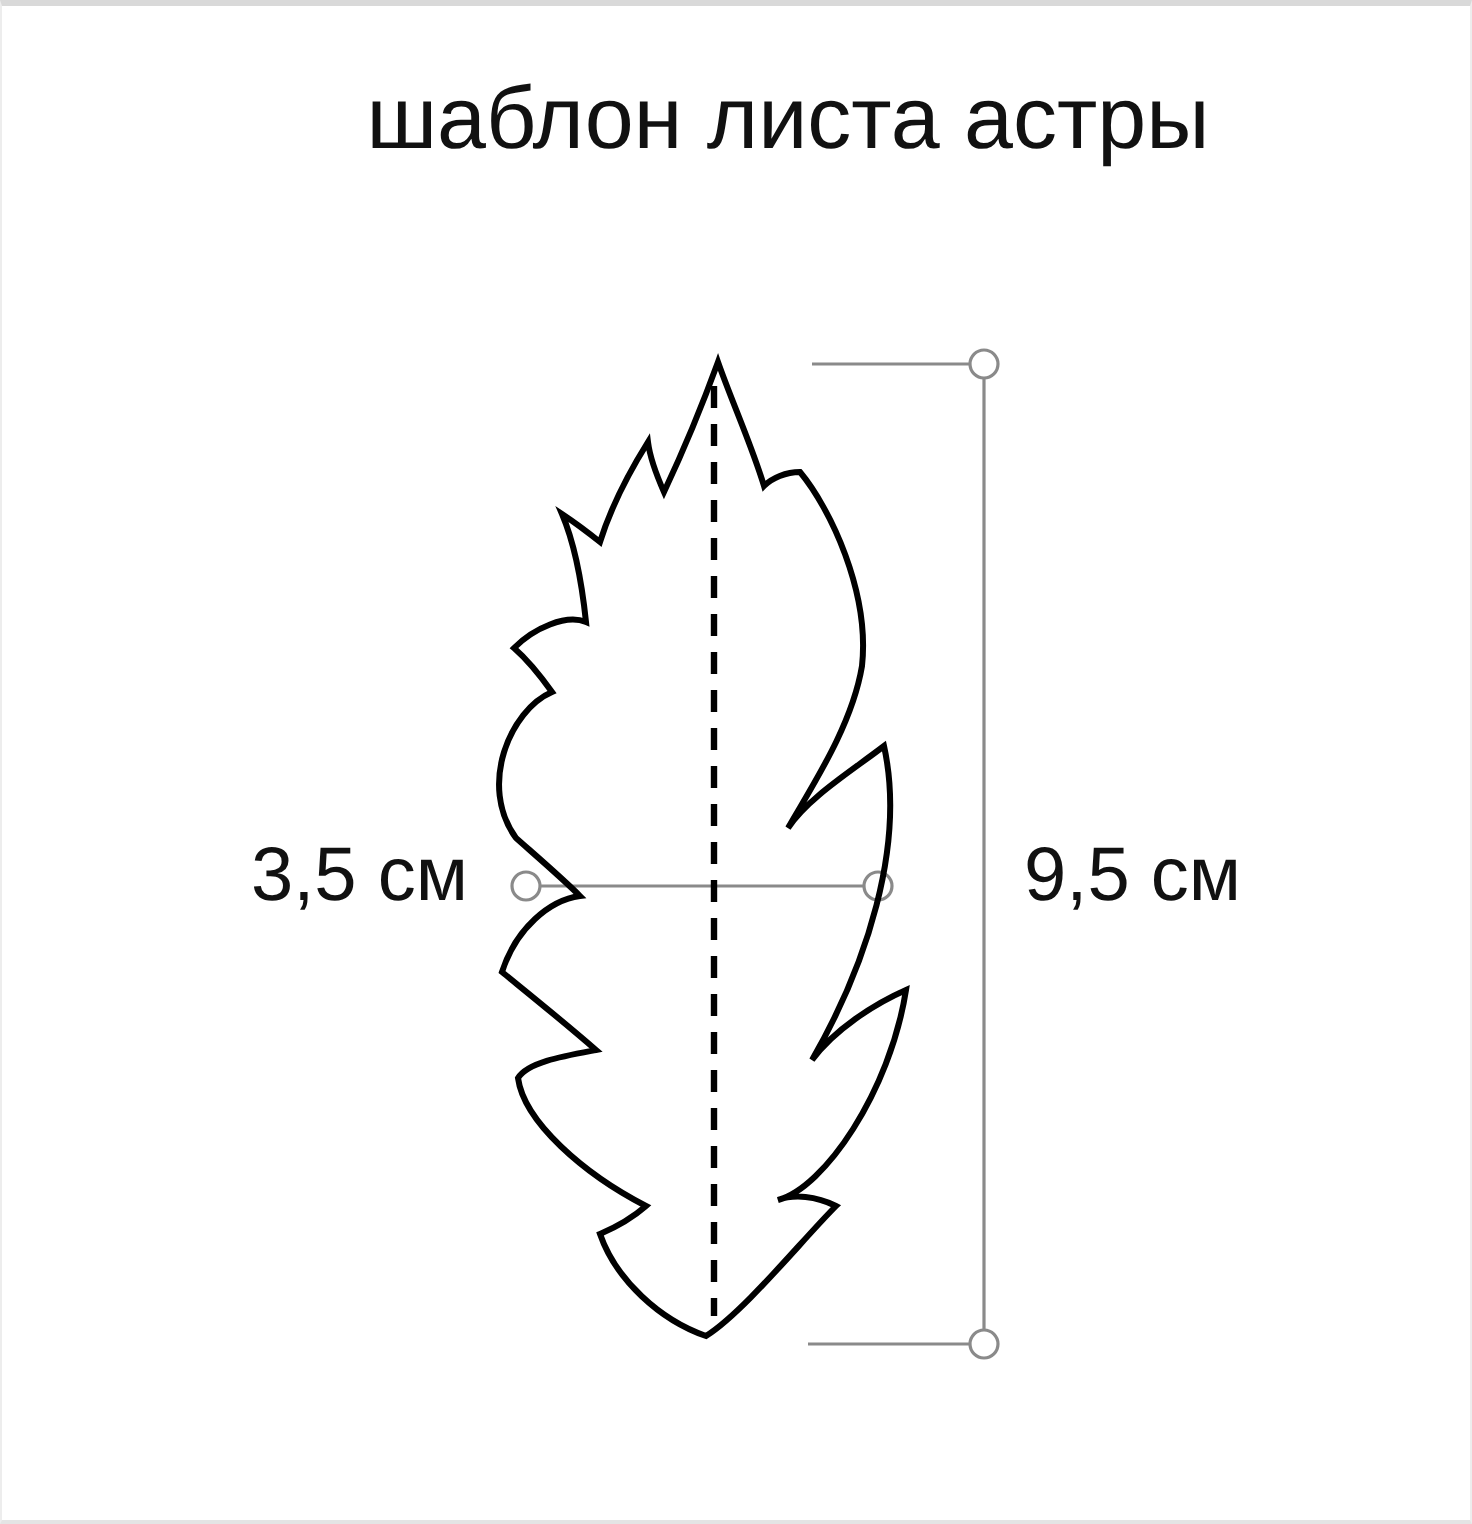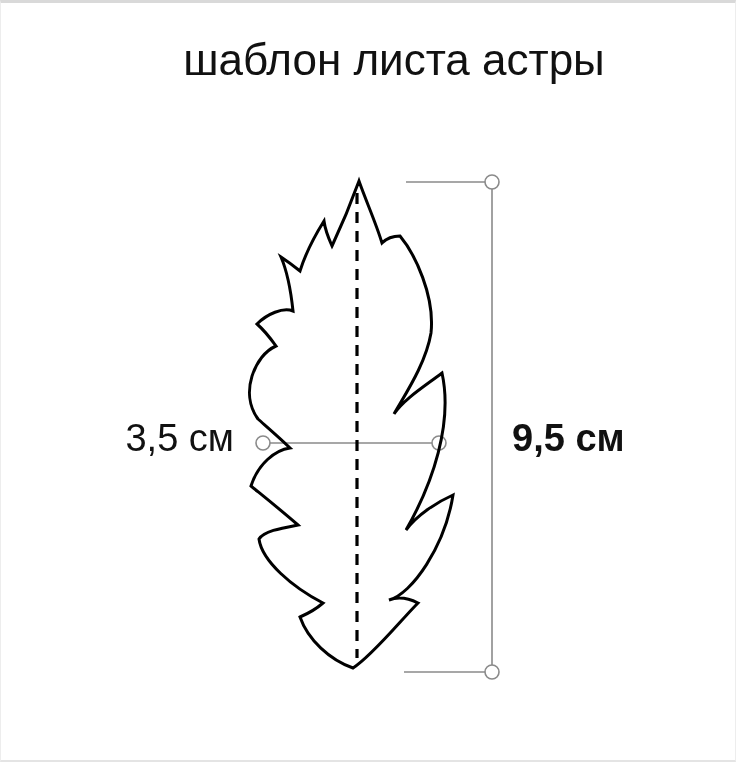--- a/index.html
+++ b/index.html
@@ -45,21 +45,20 @@
     white-space: nowrap;
   }
   .dim-label.width-label {
     left: 0;
     width: 233px;
     text-align: right;
   }
   .dim-label.height-label {
     left: 511px;
     text-align: right;
-    font-weight: bold;
   }
 </style>
 </head>
 <body>
 
 <div class="canvas">
 
   <svg class="diagram-svg" width="736" height="762" viewBox="0 0 736 762" xmlns="http://www.w3.org/2000/svg">
 
     <g>

